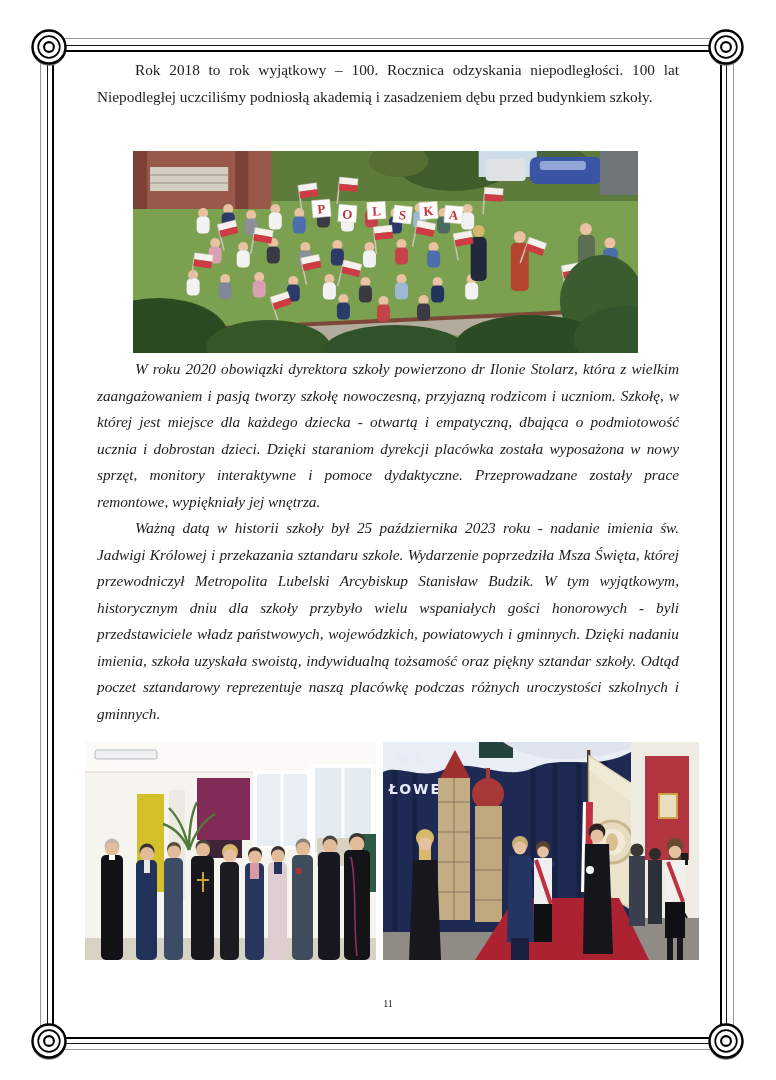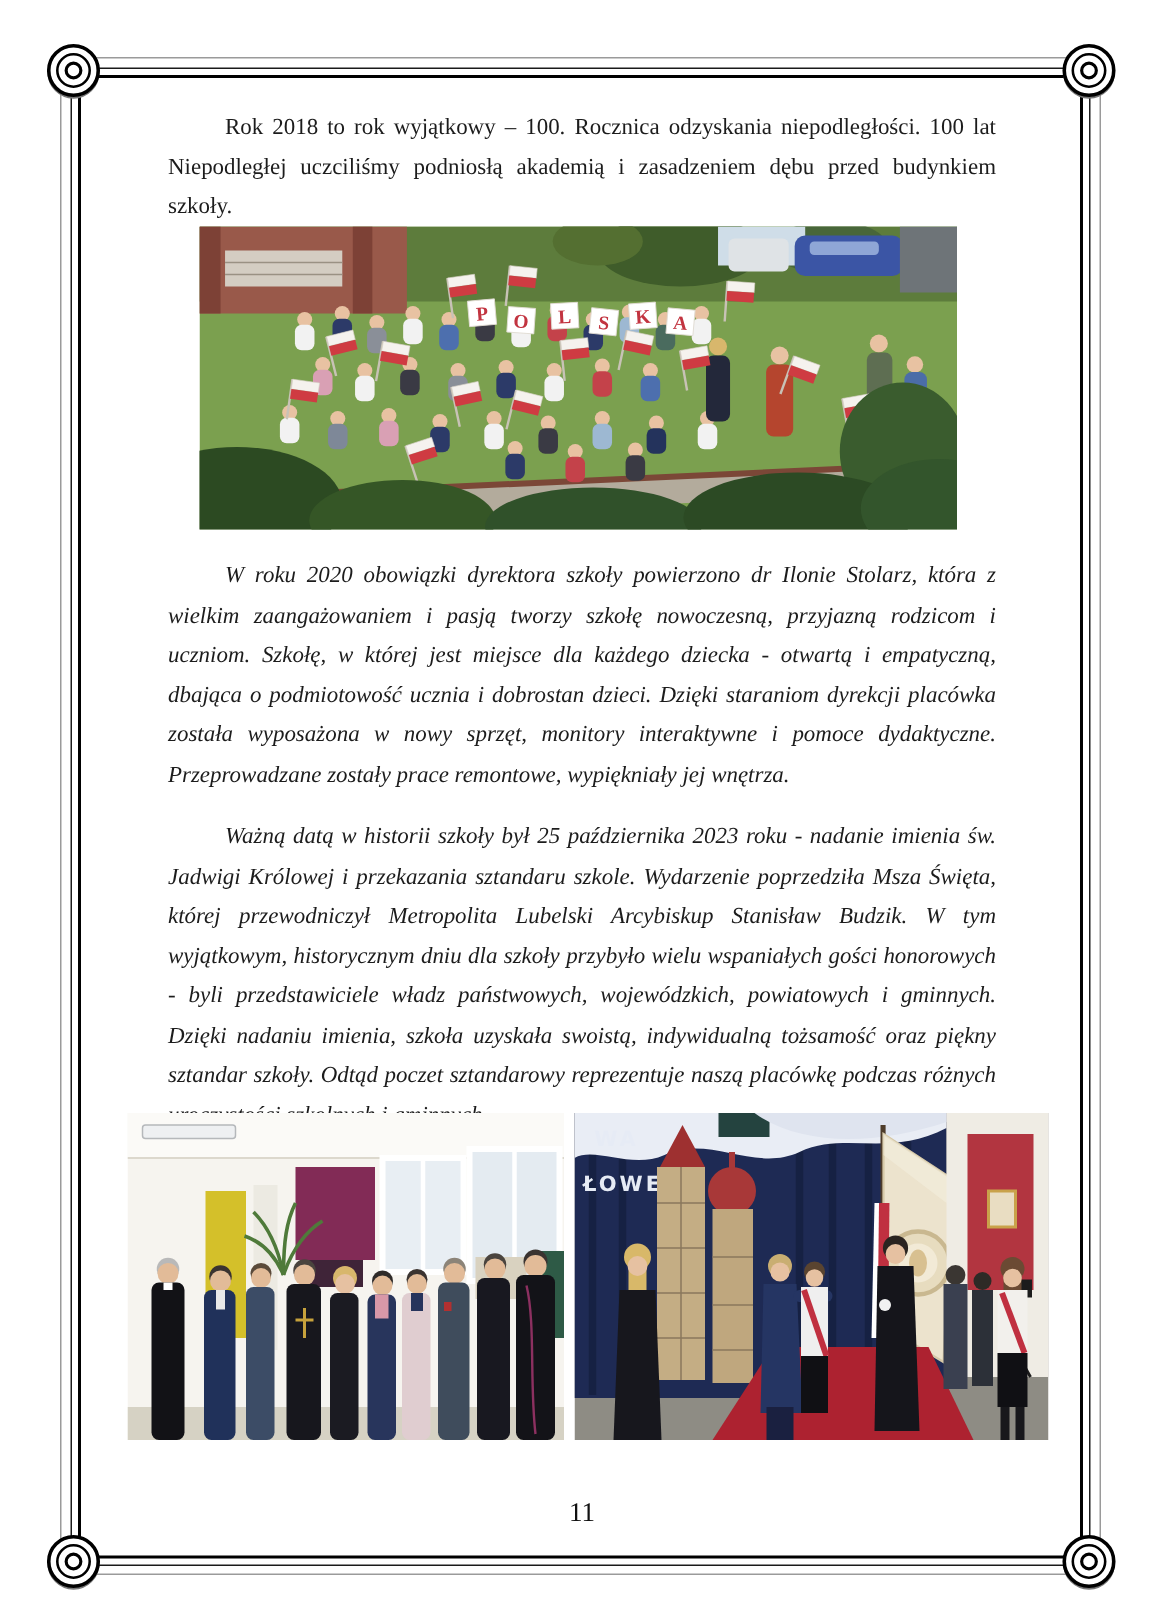--- a/index.html
+++ b/index.html
@@ -16,36 +16,36 @@
   .corner { position:absolute; width:44px; height:44px; }
   .corner.tl { left:27px;  top:25px; }
   .corner.tr { right:28px; top:25px; }
   .corner.bl { left:27px;  bottom:17px; }
   .corner.br { right:28px; bottom:17px; }
   
   .bodytext {
     position:absolute; left:97px; width:582px;
     font-size:15.3px; line-height:26.5px; text-align:justify;
   }
-  .bodytext p { margin:15px; text-indent:38px; }
+  .bodytext p { margin:0; text-indent:38px; }
   .para1 { top:57px; }
   .para23 { top:356px;font-style:italic; }
   
   .photo { position:absolute; display:block; }
   .photo svg { display:block; width:100%; height:100%; }
   .photo-flags { left:133px; top:151px; width:505px; height:202px; }
   .photo-row { position:absolute; left:85px; top:742px; width:614px; height:218px; display:flex; gap:7px; }
   .photo-hall { width:291px; height:218px; position:relative; }
   .photo-ceremony { width:316px; height:218px; position:relative; }
   .plet   { font:700 13px "Liberation Serif", serif; fill:#c23440; }
   .banner { font:700 14px "DejaVu Sans", sans-serif; fill:#e6ebf5; letter-spacing:2px; }
   
   .page-number {
     position:absolute; top:998px; left:0; width:100%;
-    text-align:center; font-size:18px; color:#111;
+    text-align:center; font-size:10px; color:#111;
   }
 </style>
 </head>
 <body>
 
 <div class="page">
 
   <div class="frame frame-gray"></div>
   <div class="frame frame-thin"></div>
   <div class="frame frame-thick"></div>

